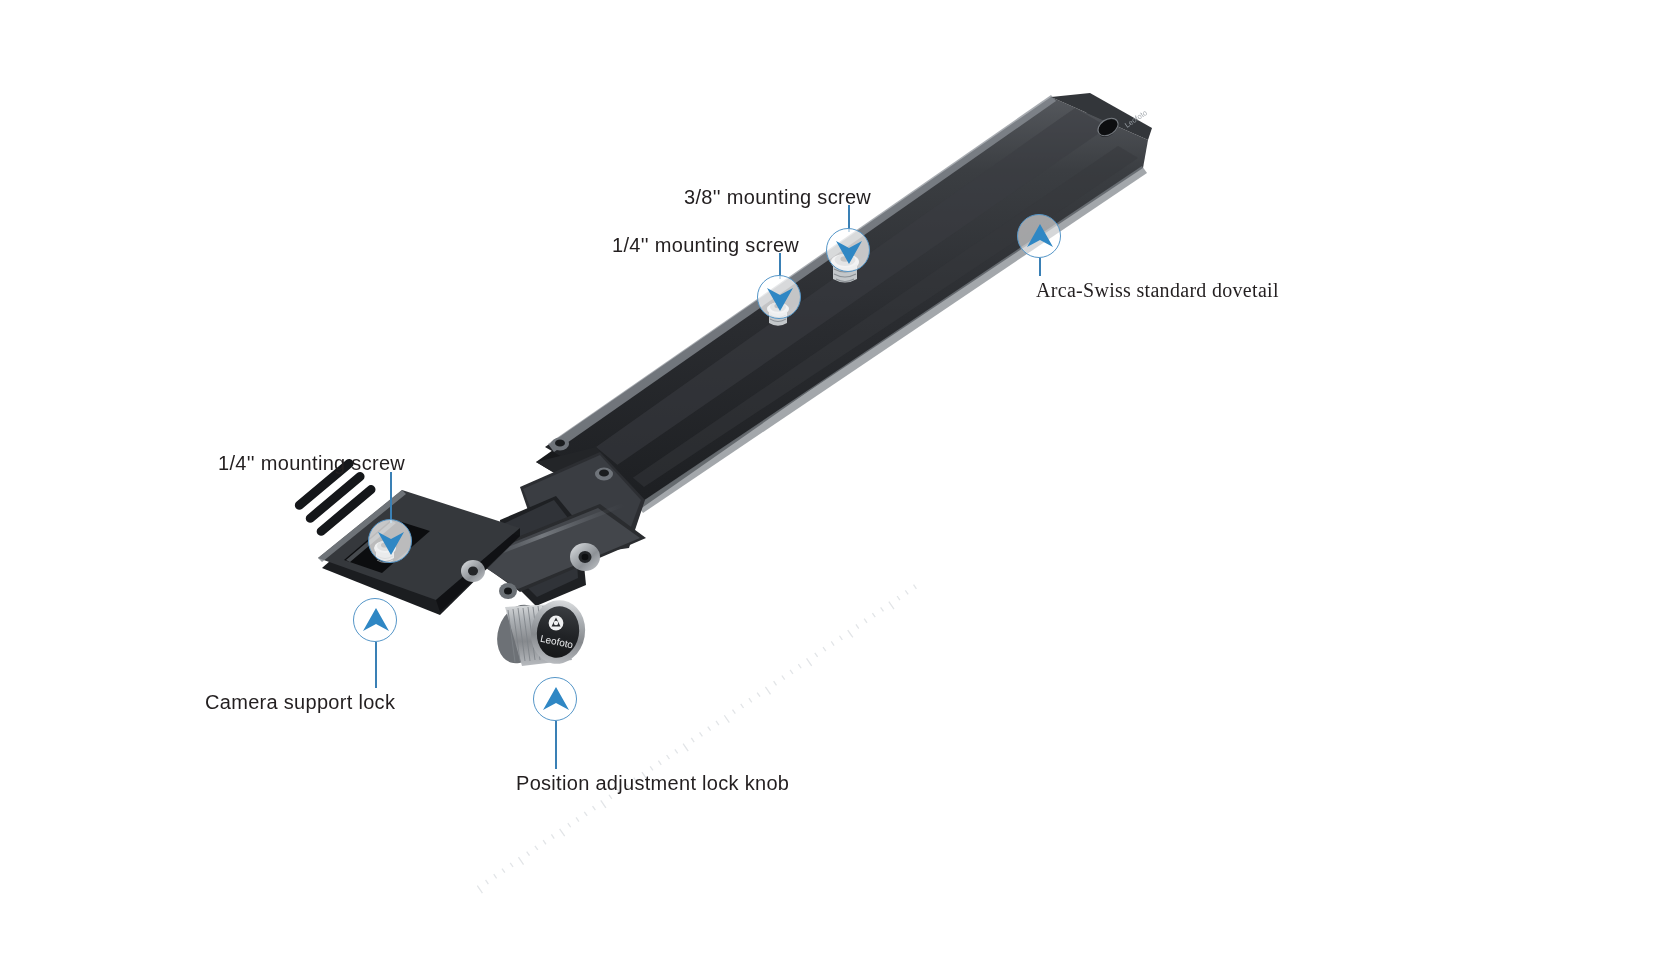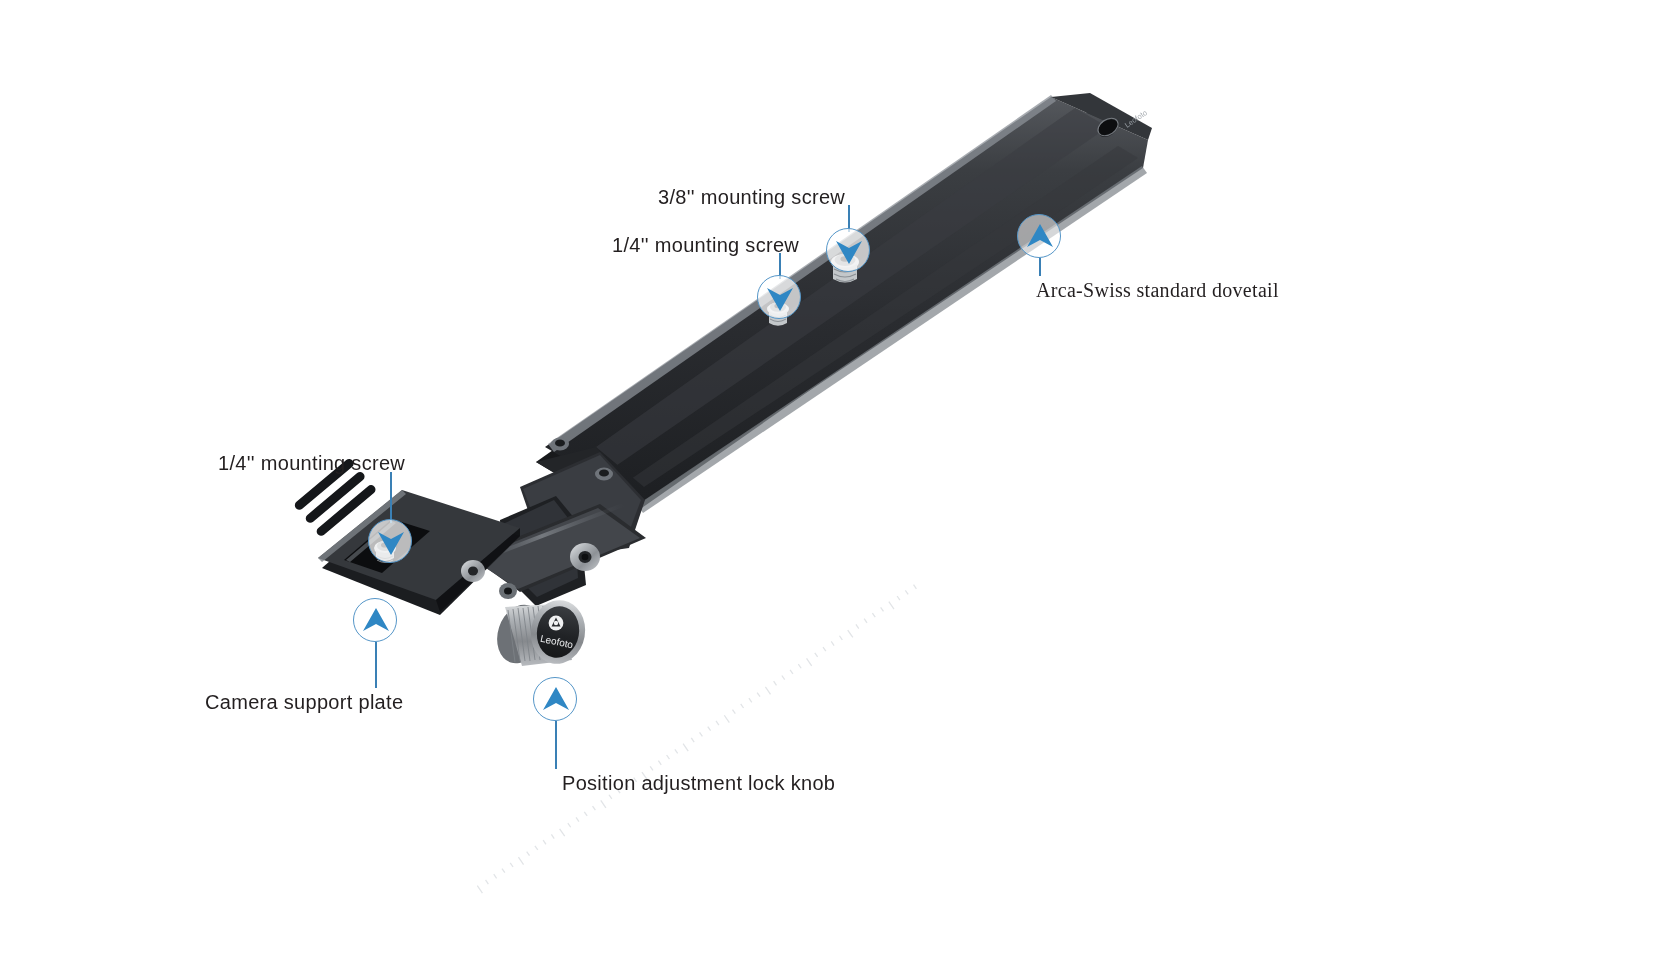--- a/index.html
+++ b/index.html
@@ -367,25 +367,25 @@
       <path d="M22 9 L35 32 L22 25 L9 32 Z" fill="#2f87c4"></path>
     </svg>
   </div>
 
   <div class="marker" style="left:533px; top:677px;">
     <svg viewBox="0 0 44 44">
       <path d="M22 9 L35 32 L22 25 L9 32 Z" fill="#2f87c4"></path>
     </svg>
   </div>
 
-  <div class="label" style="left:658px; top:186px;text-align:center;">3/8'' mounting screw</div>
+  <div class="label" style="left:684px; top:186px;text-align:center;">3/8'' mounting screw</div>
 
   <div class="label" style="left:612px; top:234px;">1/4'' mounting screw</div>
 
   <div class="label" style="left:1036px; top:279px;font-family:Liberation Serif, serif;">Arca-Swiss standard dovetail</div>
 
   <div class="label" style="left:218px; top:452px;">1/4'' mounting screw</div>
 
-  <div class="label" style="left:205px; top:691px;">Camera support plate</div>
-
-  <div class="label" style="left:562px; top:772px;">Position adjustment lock knob</div>
+  <div class="label" style="left:205px; top:691px;">Camera support lock</div>
+
+  <div class="label" style="left:516px; top:772px;">Position adjustment lock knob</div>
 
 </div>
 
 </body></html>

